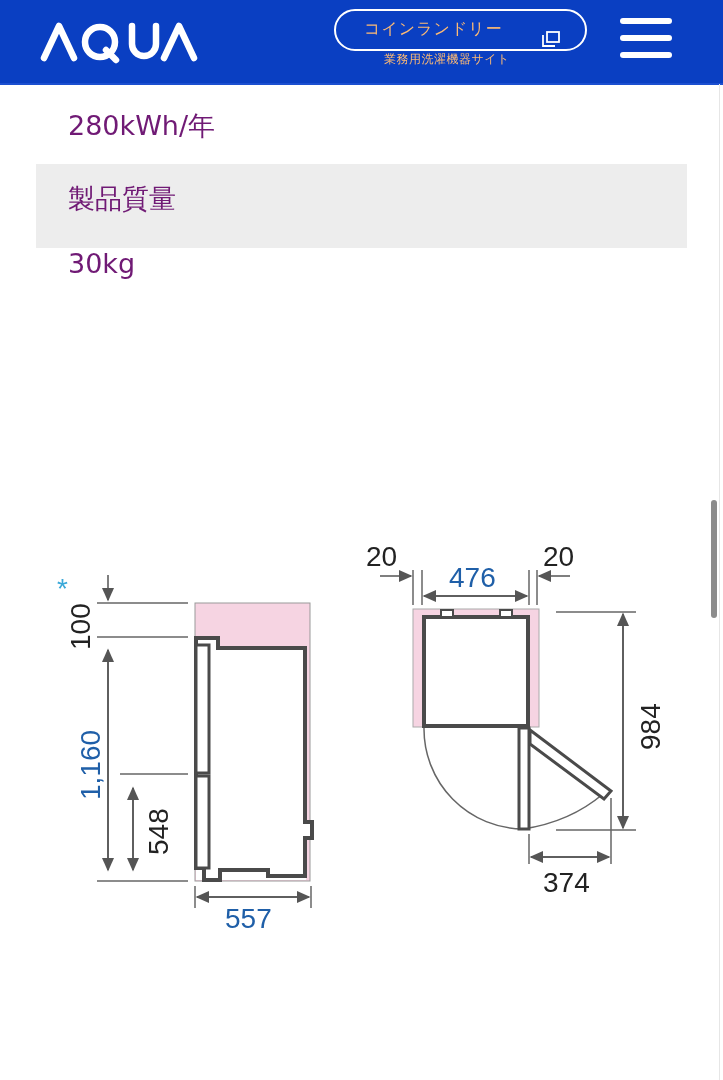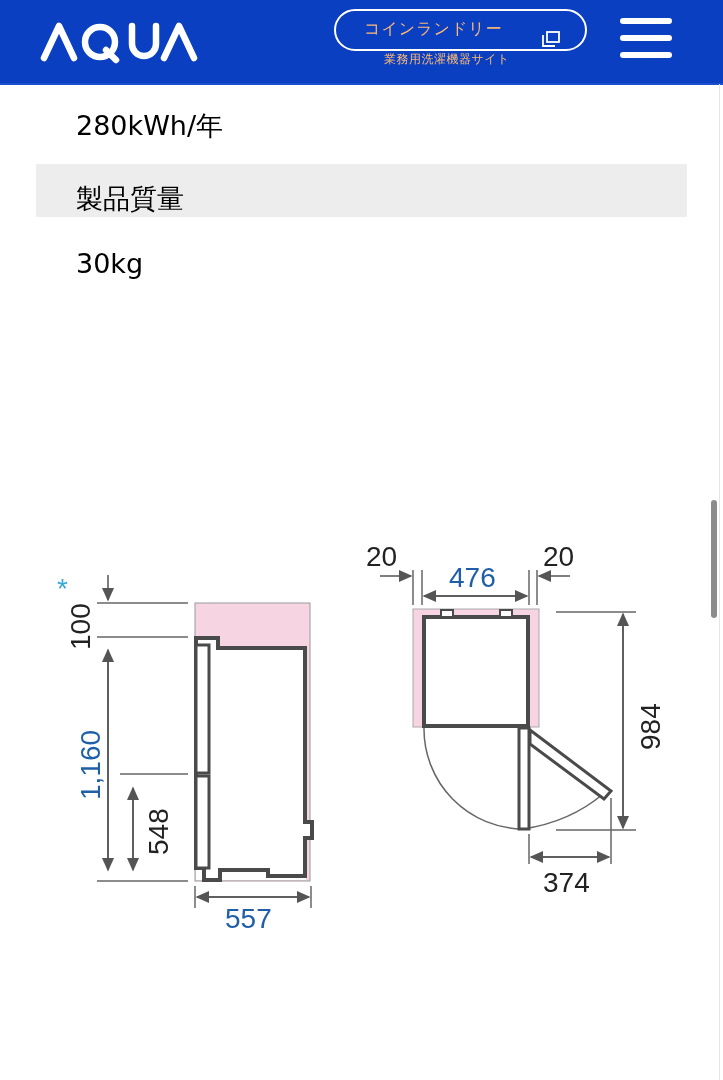--- a/index.html
+++ b/index.html
@@ -9,21 +9,21 @@
             border-bottom:2px solid #1b4fd0; }
   .logo { position:absolute; left:40px; top:18px; width:160px; height:46px; }
   .ext-btn { position:absolute; left:334px; top:9px; width:253px; height:42px; box-sizing:border-box;
              border:2px solid #ffffff; border-radius:30px; color:#fdba74; cursor:pointer;text-decoration:underline; }
   .ext-btn .l1 { position:absolute; left:28px; top:8px; font-size:16px; letter-spacing:1px; white-space:nowrap; }
   .ext-btn .l2 { position:absolute; left:28px; top:40px; font-size:12px; letter-spacing:0.5px; white-space:nowrap;margin-left:20px; }
   .ext-btn .ext-icon { position:absolute; left:206px; top:20px; width:18px; height:16px; }
   .menu-btn { position:absolute; left:620px; top:16px; width:54px; height:46px; cursor:pointer; }
   .menu-btn span { position:absolute; left:0; width:52px; height:6px; background:#fff; border-radius:3px; }
   .row { position:absolute; left:36px; width:651px; }
-  .row .txt { position:absolute; left:32px; font-size:27px; color:#000000; white-space:nowrap;margin-left:8px; }
+  .row .txt { position:absolute; left:32px; font-size:27px; color:#701a75; white-space:nowrap; }
   .row.label { background:#ededed; }
   .scrollbar { position:absolute; left:711px; top:500px; width:6px; height:118px; background:#8c8c8c; border-radius:3px; }
   .scroll-track { position:absolute; left:719px; top:84px; width:1px; height:996px; background:#e6e6e6; }
   .diagram { position:absolute; left:0; top:520px; width:723px; height:440px; }
 </style>
 </head>
 <body>
 
 <div class="header">
   <svg class="logo" viewBox="0 0 160 46">
@@ -49,21 +49,21 @@
   <div class="menu-btn">
     <span style="top:2px"></span>
     <span style="top:19px"></span>
     <span style="top:36px"></span>
   </div>
 </div>
 
 <div class="row" style="top:92px;height:70px;">
   <span class="txt" style="top:16px;">280kWh/年</span>
 </div>
-<div class="row label" style="top:164px;height:53px;">
+<div class="row label" style="top:164px;height:84px;">
   <span class="txt" style="top:17px;">製品質量</span>
 </div>
 <div class="row" style="top:230px;height:70px;">
   <span class="txt" style="top:18px;">30kg</span>
 </div>
 
 <svg class="diagram" viewBox="0 520 723 440" font-family="Liberation Sans, sans-serif">
   <defs>
     <marker id="ah" markerWidth="10" markerHeight="10" refX="8" refY="5" orient="auto">
       <path d="M0 1 L9 5 L0 9 Z" fill="#555"></path>

